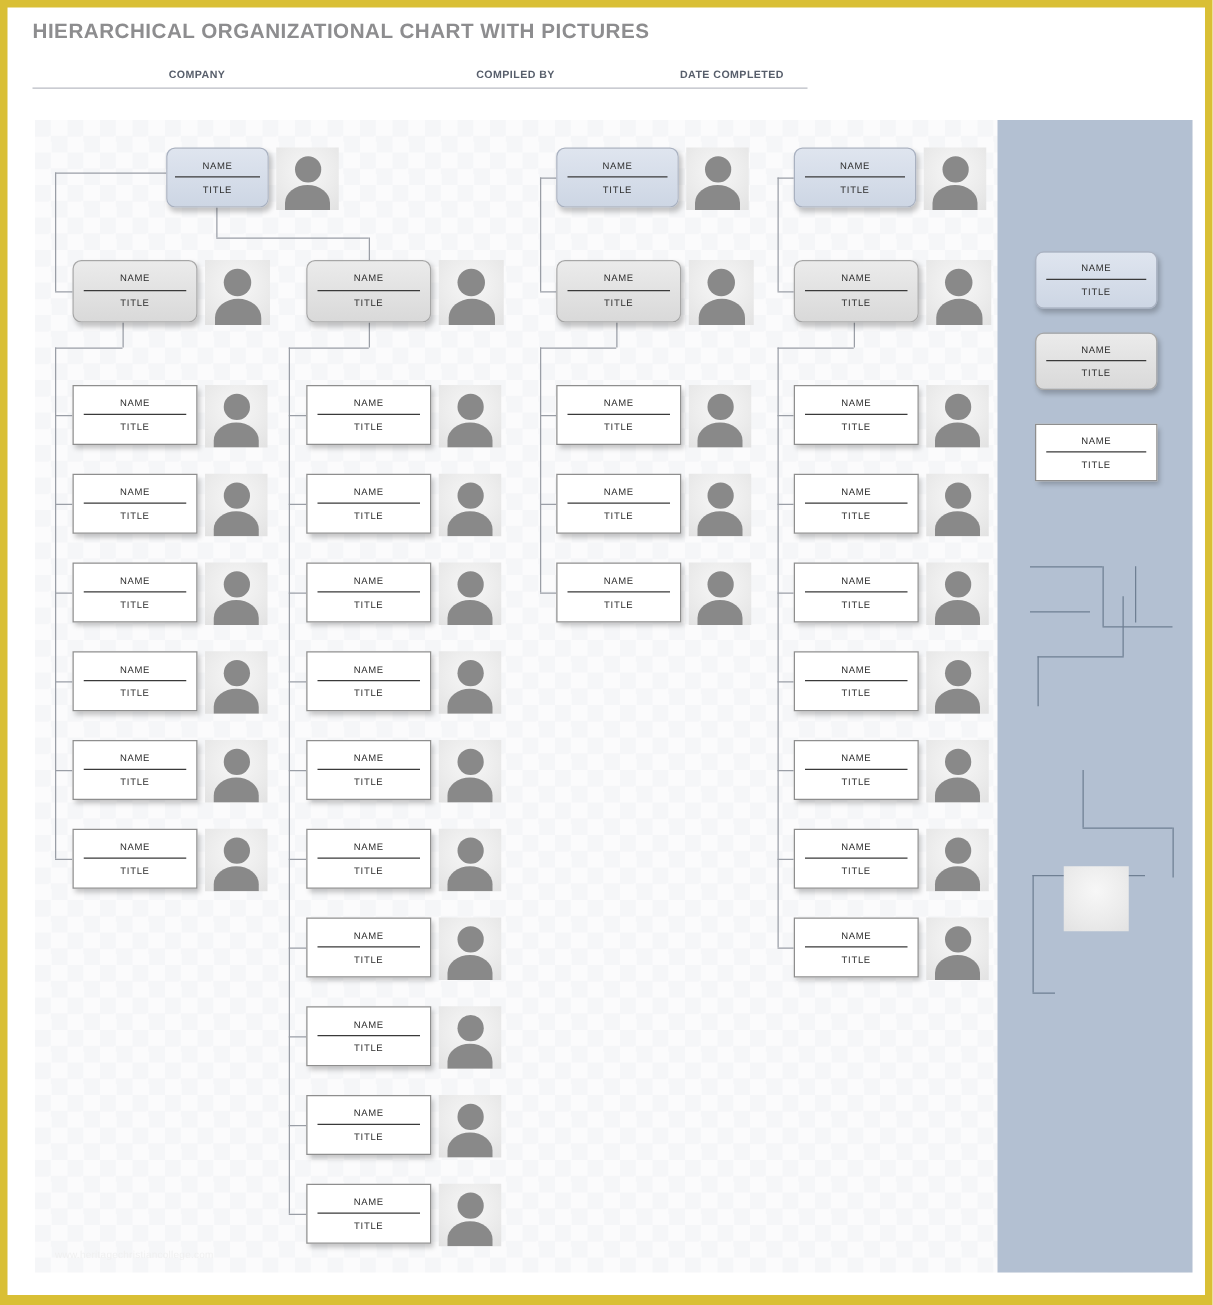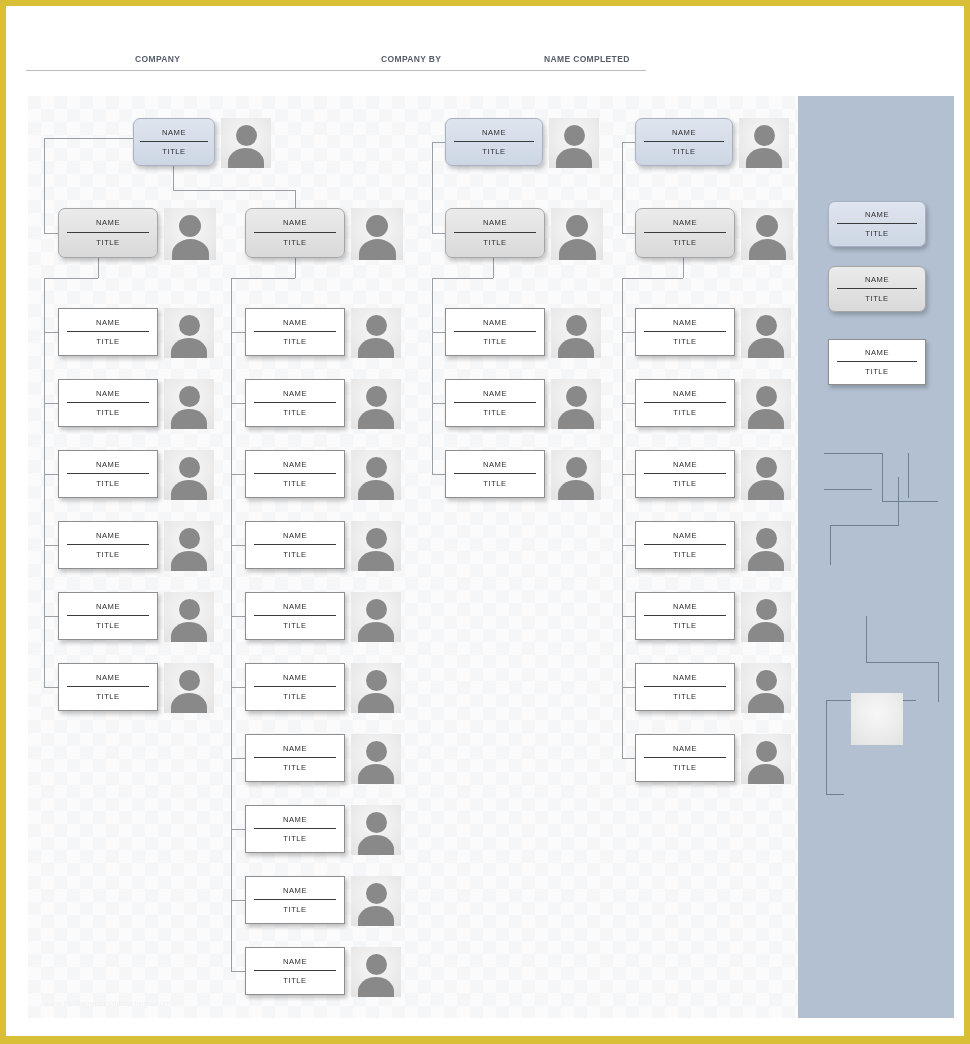--- a/index.html
+++ b/index.html
@@ -117,25 +117,26 @@
     position:absolute;left:16px;top:903px;
     font-size:8px;letter-spacing:.2px;color:#f0f0f0;
     white-space:nowrap;
   }
 </style>
 </head>
 <body>
 
 <div id="page">
 
+  <div id="title">HIERARCHICAL ORGANIZATIONAL CHART WITH PICTURES</div>
 
   <div id="fieldrow">
     <div class="fieldlabel" id="fl0">COMPANY</div>
-    <div class="fieldlabel" id="fl1">COMPANY BY</div>
-    <div class="fieldlabel" id="fl2">NAME COMPLETED</div>
+    <div class="fieldlabel" id="fl1">COMPILED BY</div>
+    <div class="fieldlabel" id="fl2">DATE COMPLETED</div>
   </div>
   <div id="fieldrule"></div>
 
   <div id="canvas">
     <div id="connectors">
         <div class="hline" style="left: 16px; top: 42px; width: 89px;"></div>
         <div class="vline" style="left: 16px; top: 42px; height: 95px;"></div>
         <div class="hline" style="left: 16px; top: 137px; width: 14px;"></div>
         <div class="vline" style="left: 145px; top: 70px; height: 24px;"></div>
         <div class="hline" style="left: 145px; top: 94px; width: 122px;"></div>

